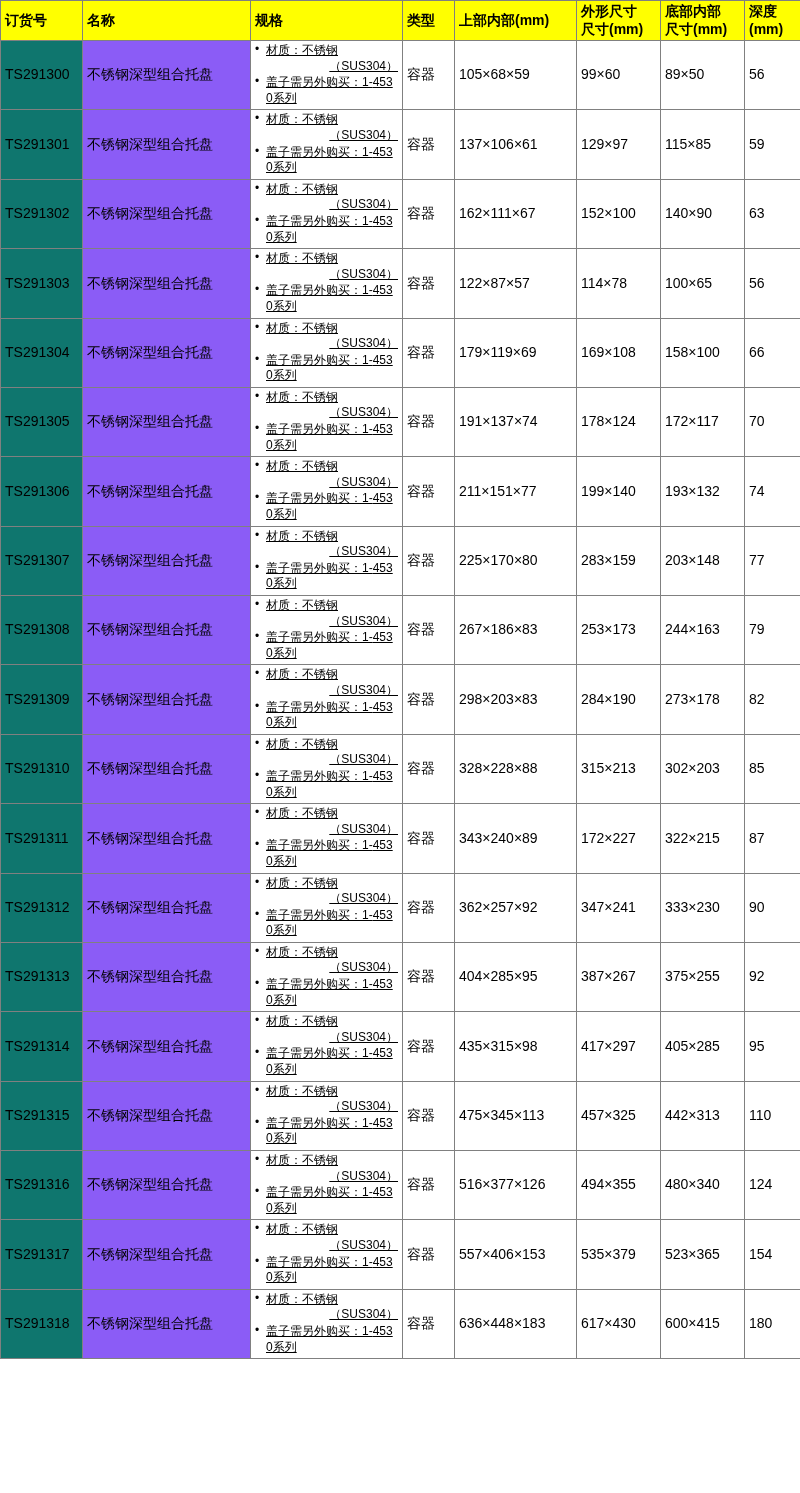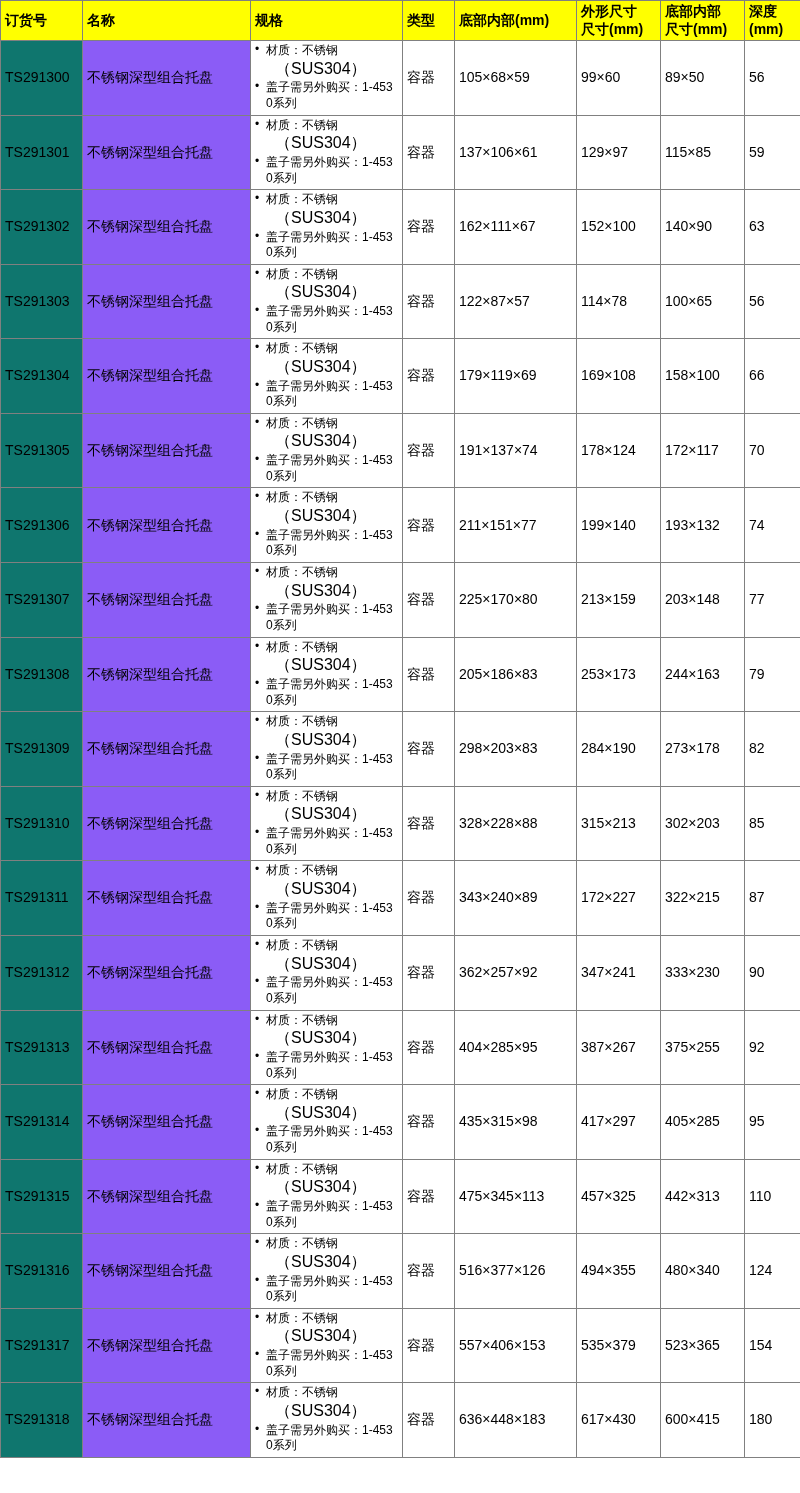--- a/index.html
+++ b/index.html
@@ -68,33 +68,35 @@
     margin: 0;
     padding: 0;
     list-style: none;
   }
   .spec-list li {
     position: relative;
     padding-left: 11px;
     margin: 0 0 1px 0;
     font-size: 12px;
     line-height: 1.3;
+    text-decoration: underline;
   }
   .spec-list li::before {
     content: "\2022";
     position: absolute;
     left: 0;
     top: -1px;
     font-size: 12px;
   }
   .spec-sub {
     display: block;
     padding-left: 9px;
-    font-size: 16px;
+    font-size: 12px;
     line-height: 1.3;
+    text-align: right;
   }
   .spec-tail {
     font-size: 12px;
   }
   .hdr-line2 { display: block; }
 </style>
 </head>
 <body>
 
 <table class="spec-table">
@@ -107,21 +109,21 @@
     <col class="c-top">
     <col class="c-bottom">
     <col class="c-depth">
   </colgroup>
   <thead>
     <tr>
       <th><span>订货号</span></th>
       <th><span>名称</span></th>
       <th><span>规格</span></th>
       <th><span>类型</span></th>
-      <th><span>底部内部(mm)</span></th>
+      <th><span>上部内部(mm)</span></th>
       <th><span>外形尺寸</span><span class="hdr-line2">尺寸(mm)</span></th>
       <th><span>底部内部</span><span class="hdr-line2">尺寸(mm)</span></th>
       <th><span>深度</span><span class="hdr-line2">(mm)</span></th>
     </tr>
   </thead>
   <tbody id="table-body">
       <tr>
         <td class="code-cell">TS291300</td>
         <td class="name-cell">不锈钢深型组合托盘</td>
         <td class="spec-cell">
@@ -230,35 +232,35 @@
         <td class="code-cell">TS291307</td>
         <td class="name-cell">不锈钢深型组合托盘</td>
         <td class="spec-cell">
           <ul class="spec-list">
             <li><span>材质：不锈钢</span><span class="spec-sub">（SUS304）</span></li>
             <li><span>盖子需另外购买：1-</span><span class="spec-tail">4530系列</span></li>
           </ul>
         </td>
         <td class="plain-cell">容器</td>
         <td class="plain-cell">225×170×80</td>
-        <td class="plain-cell">213×159</td>
+        <td class="plain-cell">283×159</td>
         <td class="plain-cell">203×148</td>
         <td class="plain-cell">77</td>
       </tr>
       <tr>
         <td class="code-cell">TS291308</td>
         <td class="name-cell">不锈钢深型组合托盘</td>
         <td class="spec-cell">
           <ul class="spec-list">
             <li><span>材质：不锈钢</span><span class="spec-sub">（SUS304）</span></li>
             <li><span>盖子需另外购买：1-</span><span class="spec-tail">4530系列</span></li>
           </ul>
         </td>
         <td class="plain-cell">容器</td>
-        <td class="plain-cell">205×186×83</td>
+        <td class="plain-cell">267×186×83</td>
         <td class="plain-cell">253×173</td>
         <td class="plain-cell">244×163</td>
         <td class="plain-cell">79</td>
       </tr>
       <tr>
         <td class="code-cell">TS291309</td>
         <td class="name-cell">不锈钢深型组合托盘</td>
         <td class="spec-cell">
           <ul class="spec-list">
             <li><span>材质：不锈钢</span><span class="spec-sub">（SUS304）</span></li>

